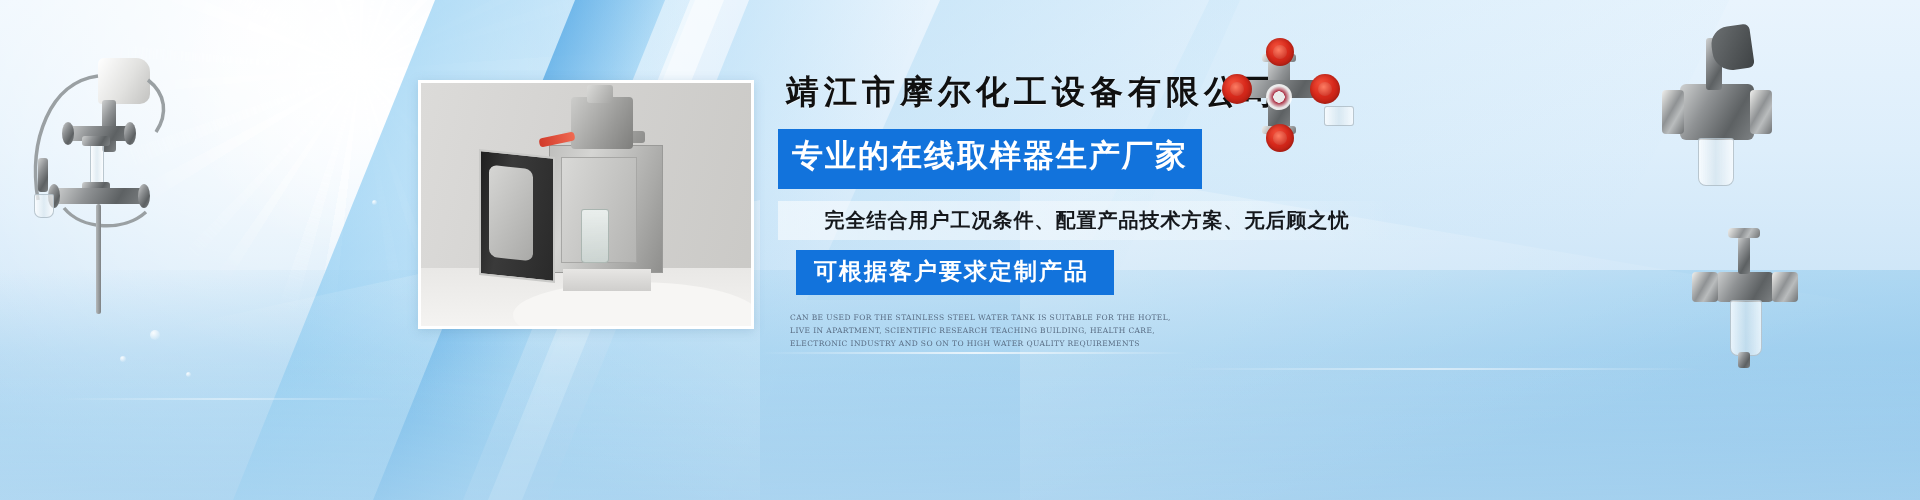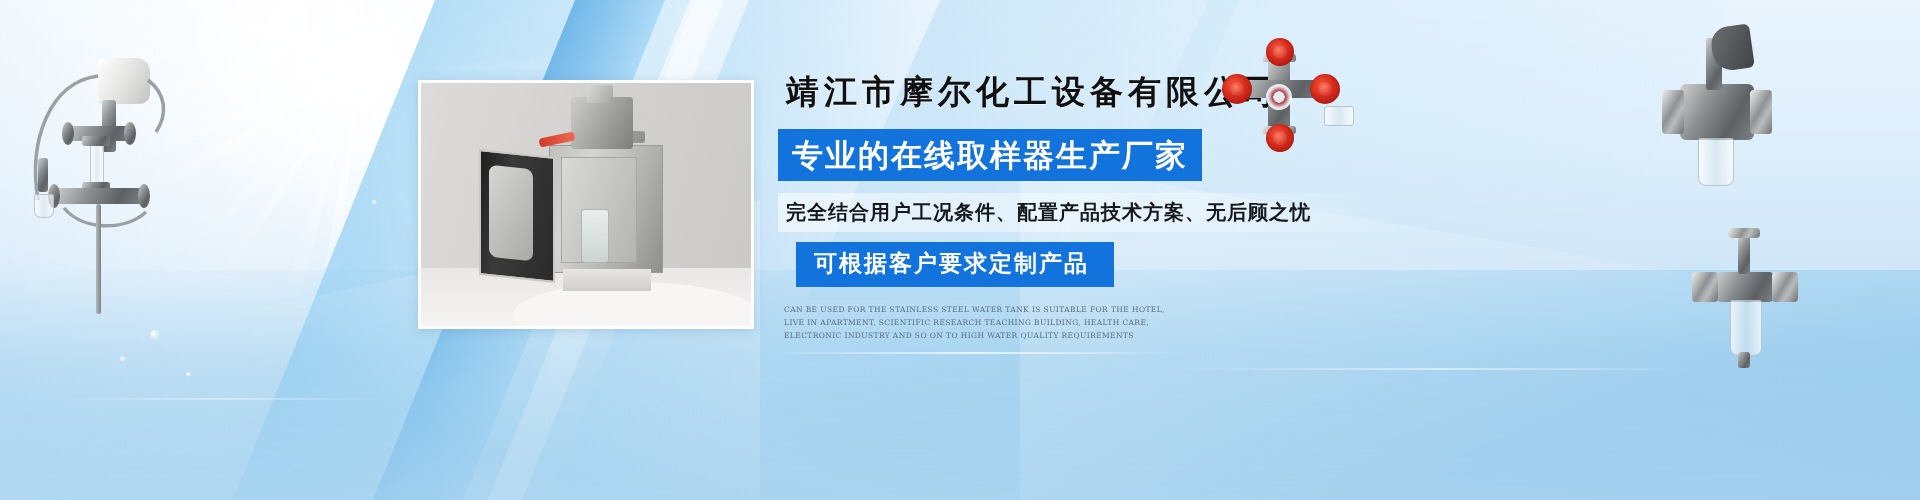--- a/index.html
+++ b/index.html
@@ -246,54 +246,55 @@
     margin: 0 0 14px 8px;
     text-shadow: 0 1px 0 rgba(255,255,255,0.55);
   }
   .headline {
     display:inline-block;
     background: #1273dc;
     color: #ffffff;
     font-weight: 700;
     font-size: 31px;
     letter-spacing: 2px;
-    padding: 6px 14px 4px 14px;
+    padding: 6px 14px 12px 14px;
     white-space: nowrap;
     margin: 0 0 12px 0;
   }
   .subline {
     display:block;
     font-size: 20px;
     font-weight: 700;
     color: #15181c;
     letter-spacing: 1px;
     white-space: nowrap;
     padding: 6px 10px 6px 8px;
     margin: 0 0 10px 0;
     background: linear-gradient(90deg, rgba(255,255,255,0.55), rgba(255,255,255,0.28) 70%, rgba(255,255,255,0));
+    text-align: center;
   }
   .cta {
     display:inline-block;
     background: #1273dc;
     color:#ffffff;
     font-size: 23px;
     font-weight: 700;
     letter-spacing: 2px;
     padding: 6px 25px 8px 18px;
     white-space: nowrap;
     margin: 0 0 8px 18px;
   }
   .eng {
     font-family: "DejaVu Serif", "Liberation Serif", serif;
     font-size: 7.5px;
     line-height: 1.75;
     letter-spacing: 0.4px;
     color: #5a6e85;
     width: 400px;
-    margin-left: 6px;
+    margin-left: 12px;
     text-transform: uppercase;
   }
 </style>
 </head>
 <body>
 
 <div class="banner">
 
   <div class="bg-base"></div>
   <div class="sunburst"></div>

